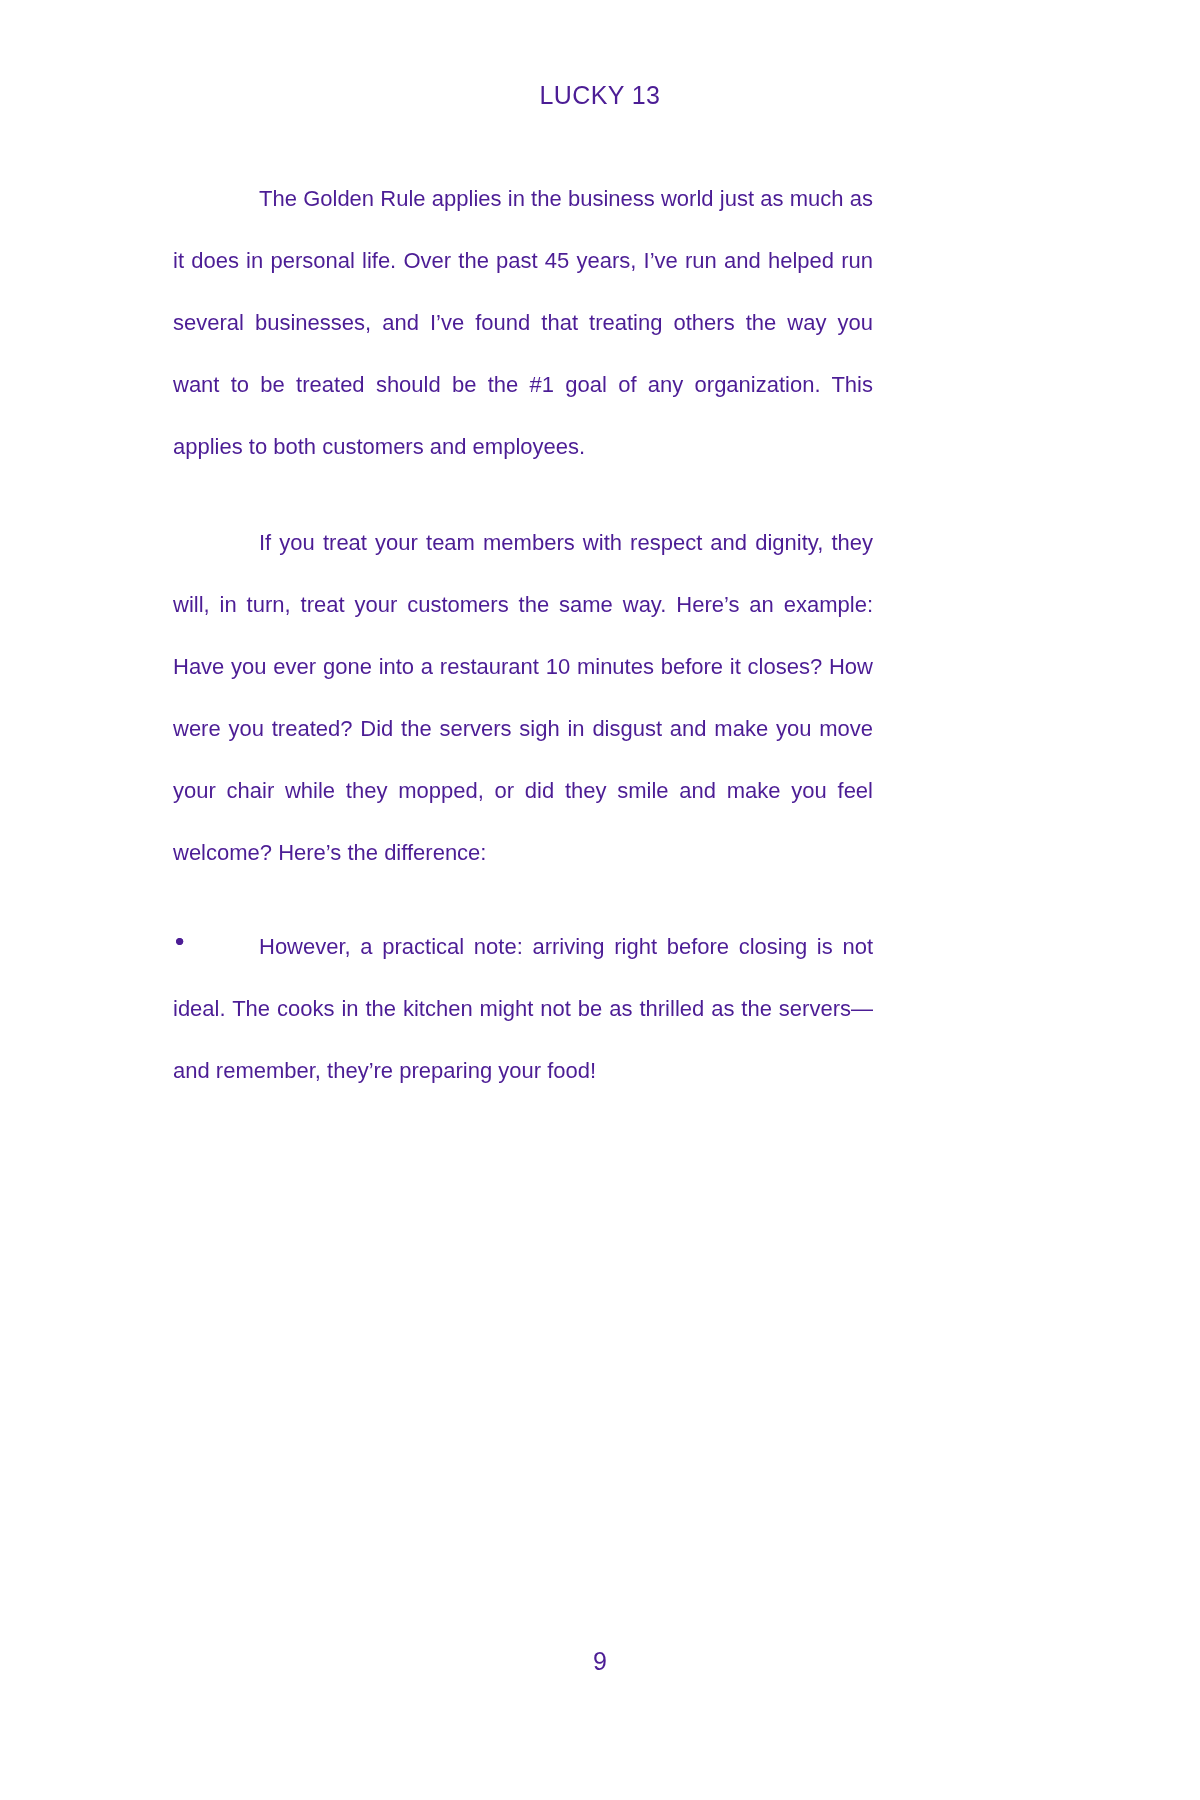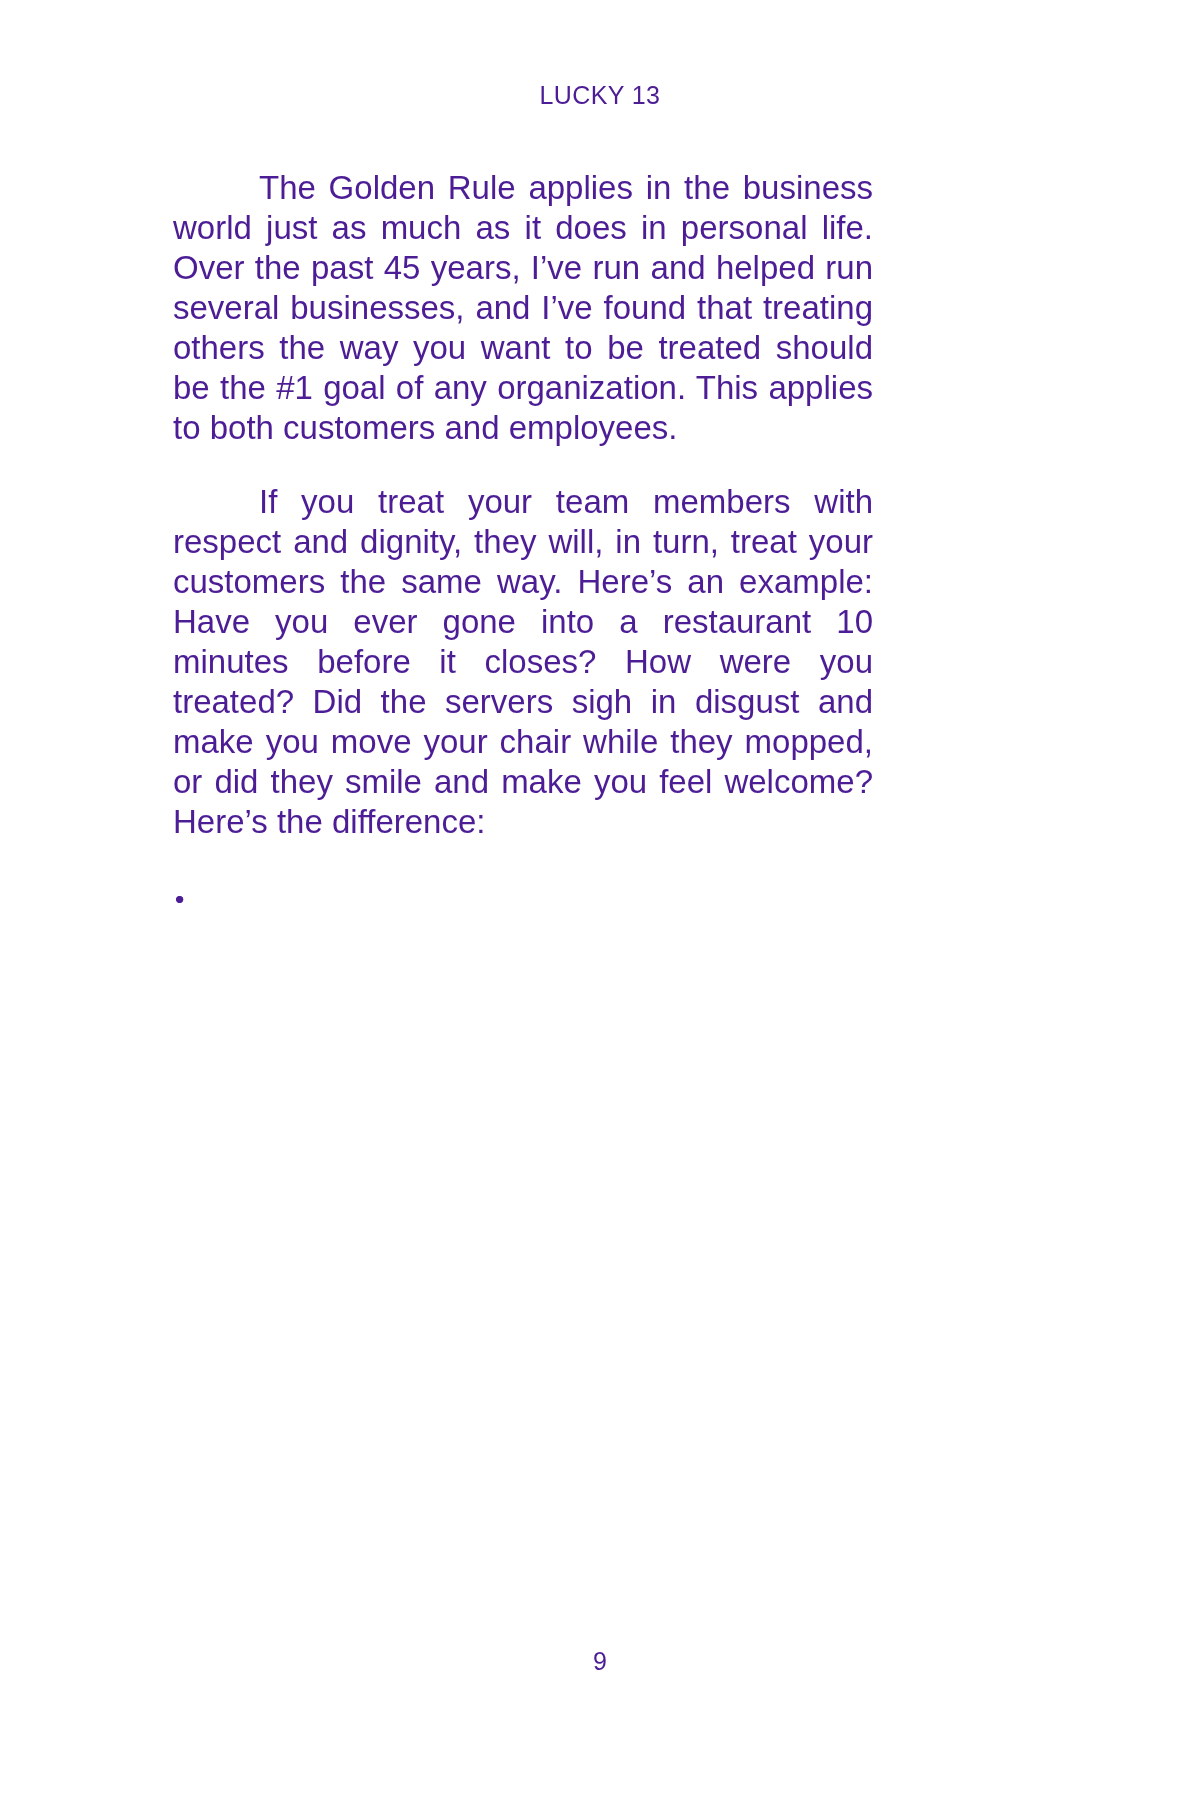--- a/index.html
+++ b/index.html
@@ -36,22 +36,22 @@
     position: absolute;
     left: 173px;
     top: 168px;
     width: 700px;
   }
 
   p.para {
     margin: 0 0 0 0;
     text-align: justify;
     text-justify: inter-word;
-    font-size: 33px;
-    line-height: 40px;
+    font-size: 22px;
+    line-height: 62px;
     text-indent: 86px;
     -webkit-hyphens: none;
     hyphens: none;
   }
 
   p.para + p.para {
     margin-top: 34px;
   }
 
   
@@ -110,18 +110,19 @@
 
     <ul class="bullets">
       <li>
         <span class="bullet-mark">•</span>
       </li>
       <li>
         <span class="bullet-mark">•</span>
       </li>
     </ul>
 
+    <p class="para after-bullets">However, a practical note: arriving right before closing is not ideal. The cooks in the kitchen might not be as thrilled as the servers—and remember, they’re preparing your food!</p>
 
   </div>
 
   <div class="folio">9</div>
 
 </div>
 
 </body></html>

